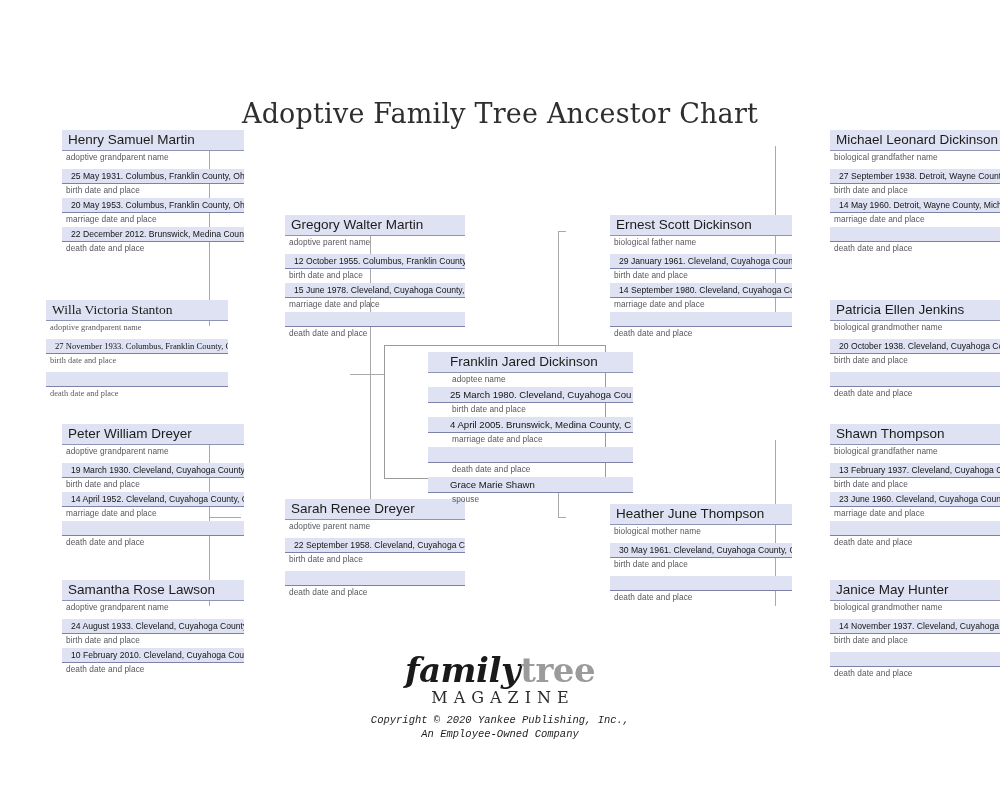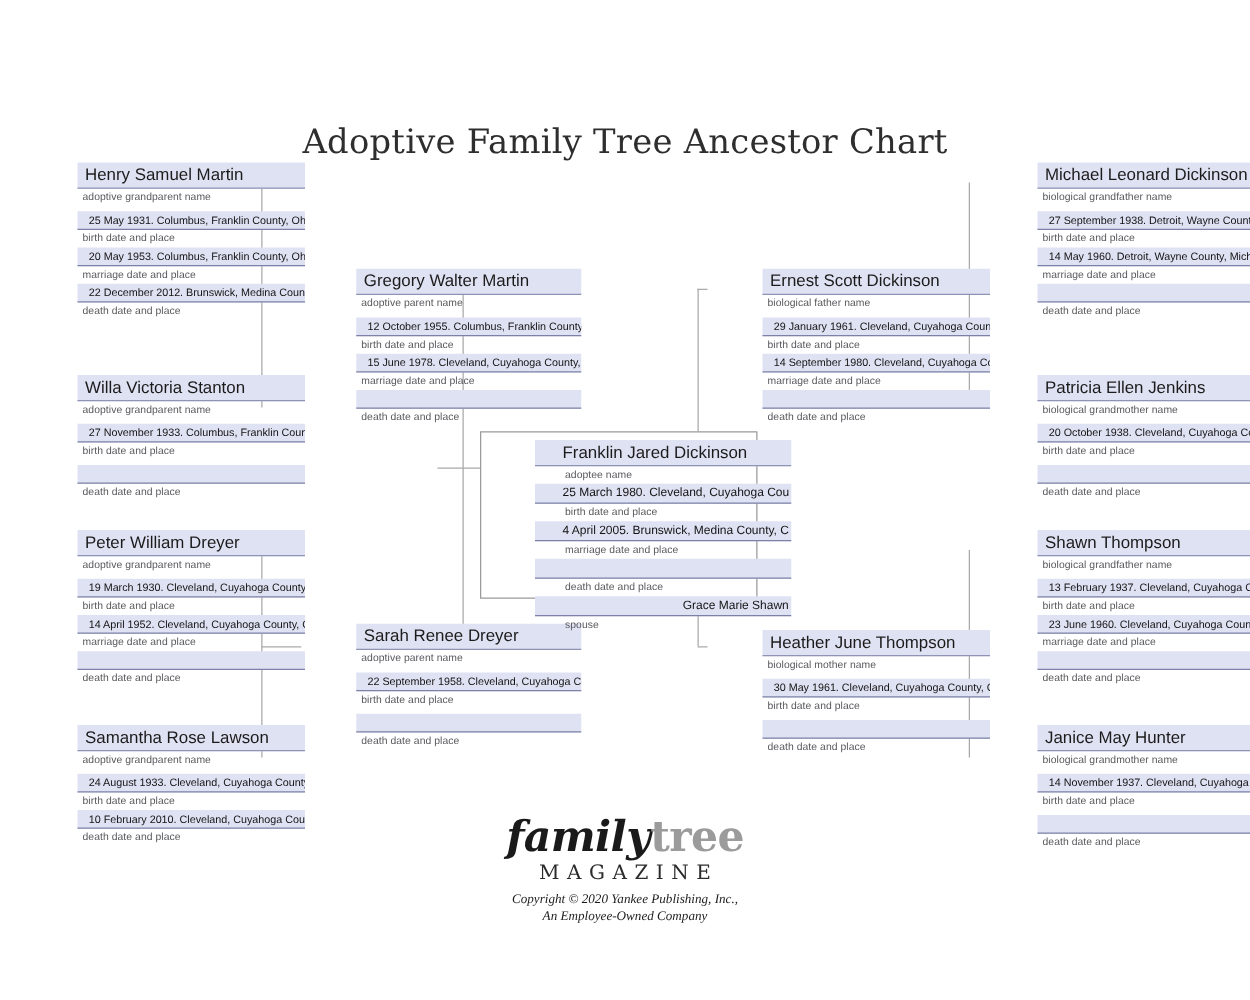--- a/index.html
+++ b/index.html
@@ -79,21 +79,20 @@
     box-sizing: content-box;
   }
   .value-field.empty {
     color: transparent;
   }
   .person.center .value-field {
     font-size: 9.6px;
     line-height: 13px;
     height: 13px;
     padding-left: 22px;
-    text-align: right;
   }
   .gap-sm { height: 4px; }
 
   
   .center-frame {
     position: absolute;
     border: 1px solid #9a9a9a;
     background: #ffffff;
     box-sizing: border-box;
   }
@@ -129,21 +128,21 @@
   }
   .logo-line2 {
     font-family: "DejaVu Serif", "Liberation Serif", serif;
     font-size: 16px;
     line-height: 20px;
     letter-spacing: 6px;
     color: #2b2b2b;
     padding-left: 6px;
   }
   .copyright {
-    font-family: Liberation Serif, serif;
+    font-family: Liberation Mono, monospace;
     font-style: italic;
     font-size: 10.5px;
     line-height: 14px;
     color: #1c1c1c;
     margin-top: 5px;
   }
 </style>
 </head>
 <body>
 
@@ -178,21 +177,21 @@
     <div class="caption">adoptive grandparent name</div>
     <div class="gap-sm"></div>
     <div class="value-field">25 May 1931. Columbus, Franklin County, Ohio</div>
     <div class="caption">birth date and place</div>
     <div class="value-field">20 May 1953. Columbus, Franklin County, Ohio</div>
     <div class="caption">marriage date and place</div>
     <div class="value-field">22 December 2012. Brunswick, Medina County, O</div>
     <div class="caption">death date and place</div>
   </div>
 
-  <div class="person" style="left:18px; top:300px; width:182px;">
+  <div class="person" style="left:2px; top:300px; width:182px;font-family:Liberation Serif, serif;">
     <div class="name-field">Willa Victoria Stanton</div>
     <div class="caption">adoptive grandparent name</div>
     <div class="gap-sm"></div>
     <div class="value-field">27 November 1933. Columbus, Franklin County, C</div>
     <div class="caption">birth date and place</div>
     <div class="gap-sm"></div>
     <div class="value-field empty"></div>
     <div class="caption">death date and place</div>
   </div>
 

